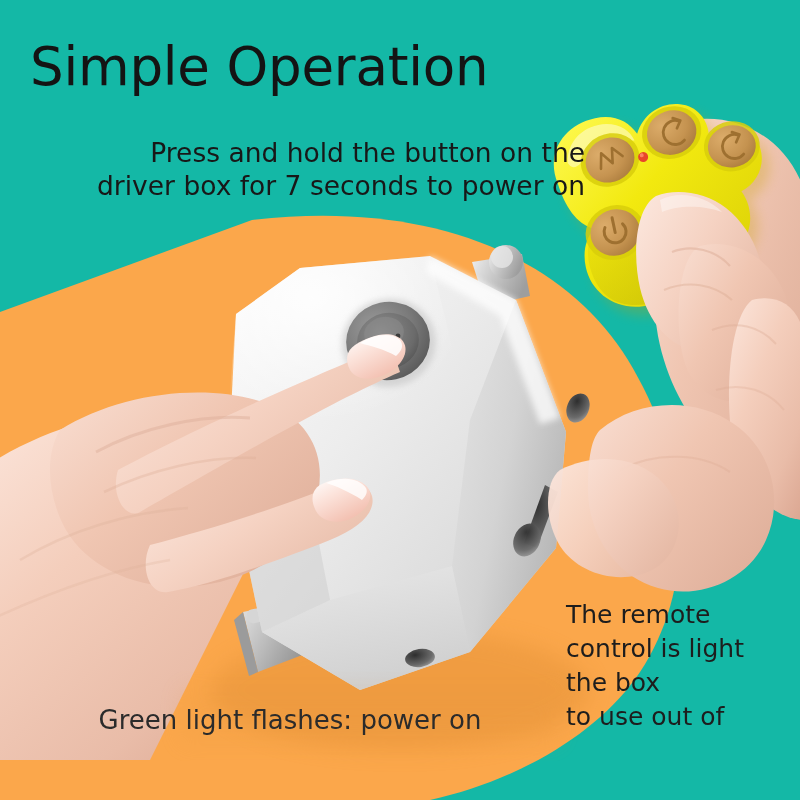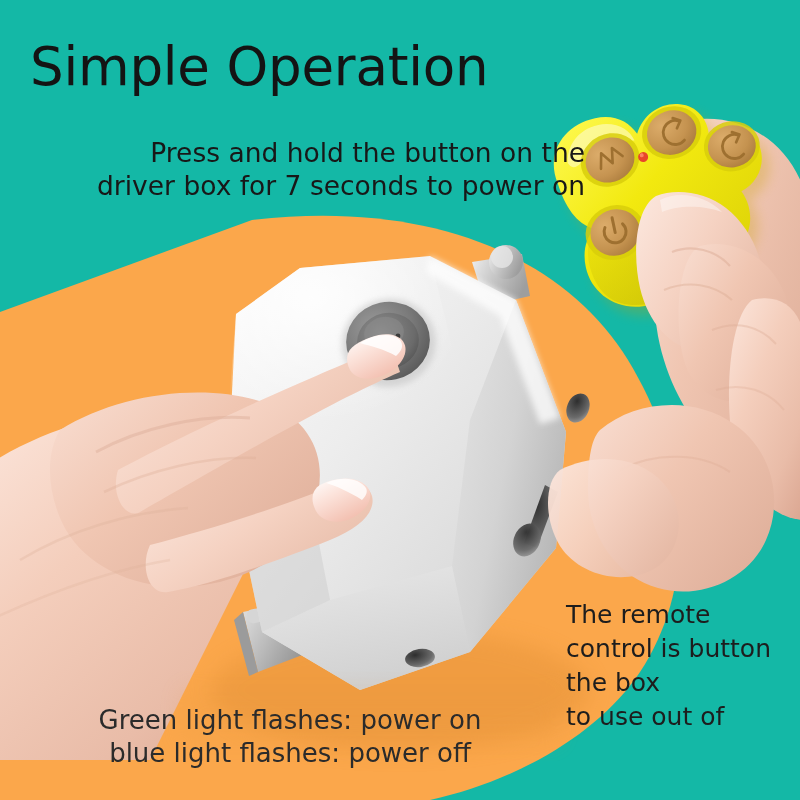--- a/index.html
+++ b/index.html
@@ -408,23 +408,22 @@
 
   <div class="title">Simple Operation</div>
 
   <div class="subtitle">
     <span class="cap-line">Press and hold the button on the</span>
     <span class="cap-line">driver box for 7 seconds to power on</span>
   </div>
 
   <div class="caption-right">
     <span class="cap-line">The remote</span>
-    <span class="cap-line">control is button</span>
+    <span class="cap-line">control is light</span>
     <span class="cap-line">the box</span>
     <span class="cap-line">to use out of</span>
   </div>
 
   <div class="caption-bottom">
     <span class="cap-line">Green light flashes: power on</span>
-    <span class="cap-line">blue light flashes: power off</span>
   </div>
 
 </div>
 
 </body></html>

